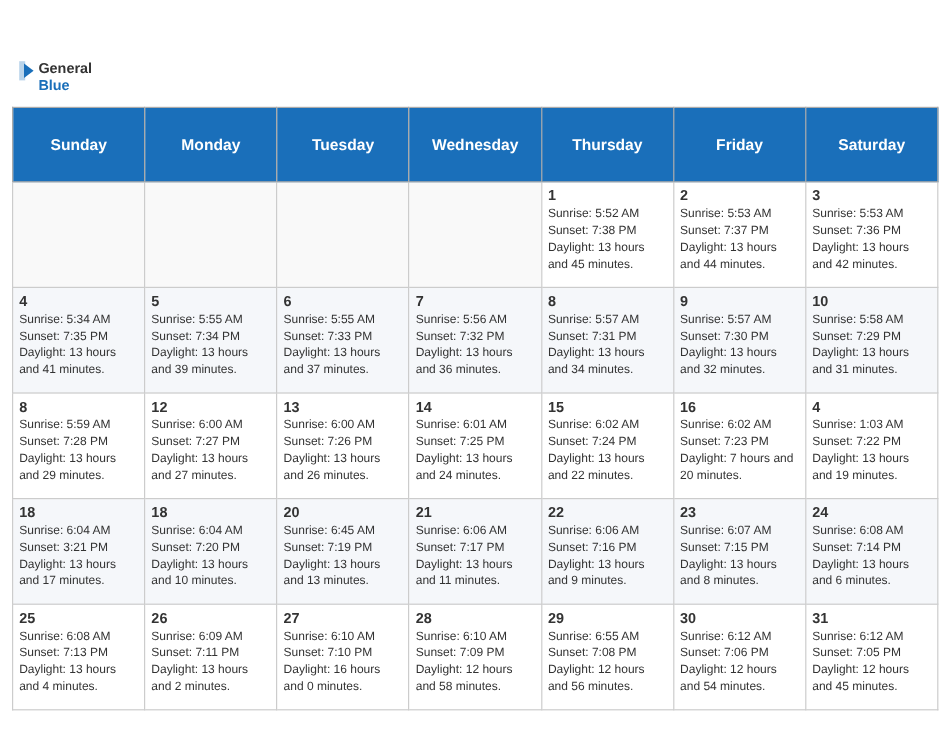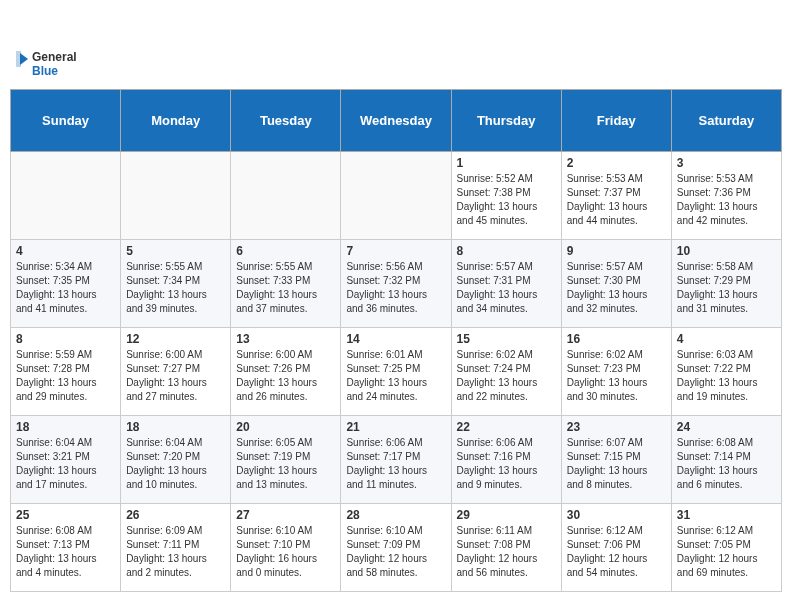--- a/index.html
+++ b/index.html
@@ -234,27 +234,27 @@
           <span>Sunrise: 6:02 AM</span><br>
           <span>Sunset: 7:24 PM</span><br>
           <span>Daylight: 13 hours and 22 minutes.</span>
         </div>
       </td>
         <td>
         <span class="day-number">16</span>
         <div class="day-info">
           <span>Sunrise: 6:02 AM</span><br>
           <span>Sunset: 7:23 PM</span><br>
-          <span>Daylight: 13 hours and 30 minutes.</span>
+          <span>Daylight: 7 hours and 20 minutes.</span>
         </div>
       </td>
         <td>
         <span class="day-number">4</span>
         <div class="day-info">
-          <span>Sunrise: 6:03 AM</span><br>
+          <span>Sunrise: 1:03 AM</span><br>
           <span>Sunset: 7:22 PM</span><br>
           <span>Daylight: 13 hours and 19 minutes.</span>
         </div>
       </td>
       </tr>
       <tr class="row-bg-light">
         <td>
         <span class="day-number">18</span>
         <div class="day-info">
           <span>Sunrise: 6:04 AM</span><br>
@@ -266,21 +266,21 @@
         <span class="day-number">18</span>
         <div class="day-info">
           <span>Sunrise: 6:04 AM</span><br>
           <span>Sunset: 7:20 PM</span><br>
           <span>Daylight: 13 hours and 10 minutes.</span>
         </div>
       </td>
         <td>
         <span class="day-number">20</span>
         <div class="day-info">
-          <span>Sunrise: 6:05 AM</span><br>
+          <span>Sunrise: 6:45 AM</span><br>
           <span>Sunset: 7:19 PM</span><br>
           <span>Daylight: 13 hours and 13 minutes.</span>
         </div>
       </td>
         <td>
         <span class="day-number">21</span>
         <div class="day-info">
           <span>Sunrise: 6:06 AM</span><br>
           <span>Sunset: 7:17 PM</span><br>
           <span>Daylight: 13 hours and 11 minutes.</span>
@@ -340,36 +340,36 @@
         <span class="day-number">28</span>
         <div class="day-info">
           <span>Sunrise: 6:10 AM</span><br>
           <span>Sunset: 7:09 PM</span><br>
           <span>Daylight: 12 hours and 58 minutes.</span>
         </div>
       </td>
         <td>
         <span class="day-number">29</span>
         <div class="day-info">
-          <span>Sunrise: 6:11 AM</span><br>
+          <span>Sunrise: 6:55 AM</span><br>
           <span>Sunset: 7:08 PM</span><br>
           <span>Daylight: 12 hours and 56 minutes.</span>
         </div>
       </td>
         <td>
         <span class="day-number">30</span>
         <div class="day-info">
           <span>Sunrise: 6:12 AM</span><br>
           <span>Sunset: 7:06 PM</span><br>
           <span>Daylight: 12 hours and 54 minutes.</span>
         </div>
       </td>
         <td>
         <span class="day-number">31</span>
         <div class="day-info">
           <span>Sunrise: 6:12 AM</span><br>
           <span>Sunset: 7:05 PM</span><br>
-          <span>Daylight: 12 hours and 69 minutes.</span>
+          <span>Daylight: 12 hours and 45 minutes.</span>
         </div>
       </td>
       </tr>
     </tbody>
 </table>
 
 </body></html>

